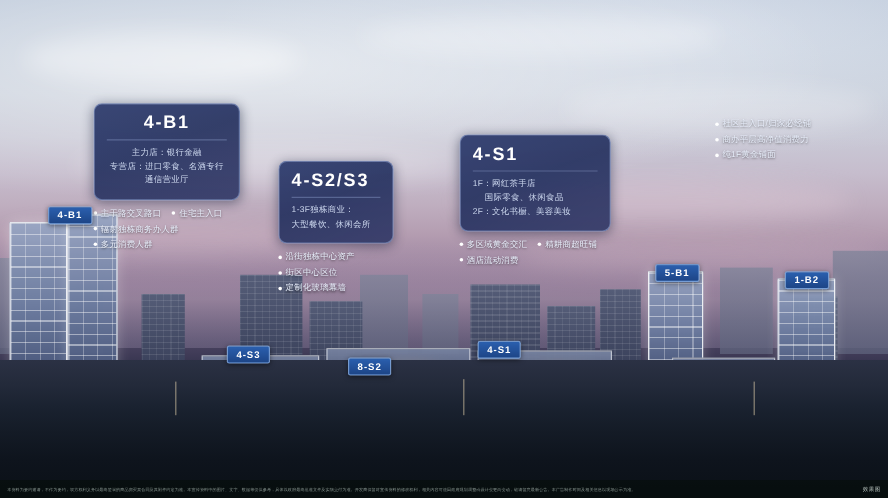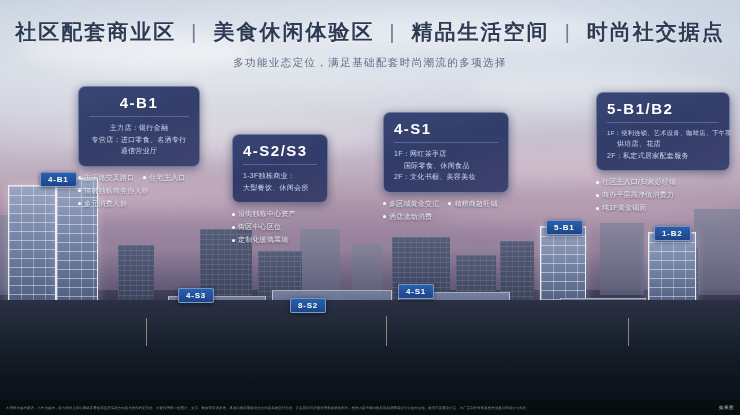--- a/index.html
+++ b/index.html
@@ -146,32 +146,20 @@
   </div>
 
   <div class="ground">
 
     <div class="streetlight" style="left:146px;top:18px;height:28px;"></div>
     <div class="streetlight" style="left:386px;top:16px;height:30px;"></div>
     <div class="streetlight" style="left:628px;top:18px;height:28px;"></div>
 
   </div>
 
-  <div class="header">
-    <div class="title">
-      <span>社区配套商业区</span>
-      <span class="sep">|</span>
-      <span>美食休闲体验区</span>
-      <span class="sep">|</span>
-      <span>精品生活空间</span>
-      <span class="sep">|</span>
-      <span>时尚社交据点</span>
-    </div>
-    <div class="subtitle">多功能业态定位，满足基础配套时尚潮流的多项选择</div>
-  </div>
 
   <div class="card ctr" style="left:78px;top:86px;width:122px;">
     <div class="box">
       <div class="code">4-B1</div>
       <div class="line">主力店：银行金融</div>
       <div class="line">专营店：进口零食、名酒专行</div>
       <div class="line">通信营业厅</div>
     </div>
     <div class="bullets">
       <div class="bullet">
@@ -232,44 +220,38 @@
           <span>精耕商超旺铺</span>
         </div>
       <div class="bullet">
           <span class="dot"></span>
           <span>酒店流动消费</span>
         </div>
     </div>
   </div>
 
   <div class="card" style="left:596px;top:92px;width:134px;">
-    <div class="box">
-      <div class="code">5-B1/B2</div>
-      <div class="line" style="font-size:6.2px;">1F：便利连锁、艺术设青、咖啡店、下午茶</div>
-      <div class="line" style="padding-left:10px;">烘培店、花店</div>
-      <div class="line">2F：私定式居家配套服务</div>
-    </div>
     <div class="bullets">
       <div class="bullet">
           <span class="dot"></span>
           <span>社区主入口/归家必经铺</span>
         </div>
       <div class="bullet">
           <span class="dot"></span>
           <span>商办平层高净值消费力</span>
         </div>
       <div class="bullet">
           <span class="dot"></span>
           <span>纯1F黄金铺面</span>
         </div>
     </div>
   </div>
 
   <div class="tag" style="left:40px;top:172px;">4-B1</div>
-  <div class="tag" style="left:178px;top:288px;">4-S3</div>
+  <div class="tag" style="left:189px;top:288px;">4-S3</div>
   <div class="tag" style="left:290px;top:298px;">8-S2</div>
   <div class="tag" style="left:398px;top:284px;">4-S1</div>
   <div class="tag" style="left:546px;top:220px;">5-B1</div>
   <div class="tag" style="left:654px;top:226px;">1-B2</div>
 
   <div class="footer">
     <div class="disclaimer">本资料为要约邀请，不作为要约，双方权利义务以最终签署的商品房买卖合同及其附件约定为准。本宣传资料中的图片、文字、数据等仅供参考，具体以政府最终批准文件及实物交付为准。开发商保留对宣传资料的修改权利，相关内容可能因政府规划调整或设计变更而变动，敬请留意最新公告。本广告制作时间及相关信息以现场公示为准。</div>
     <div class="render-note">效果图</div>
   </div>
 

